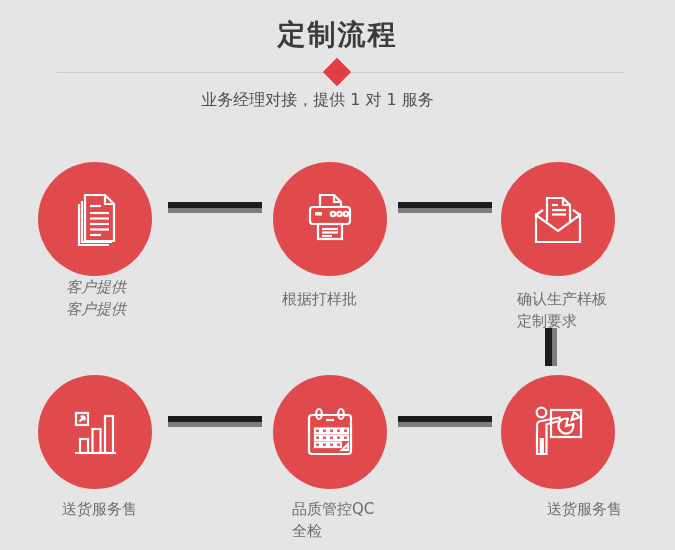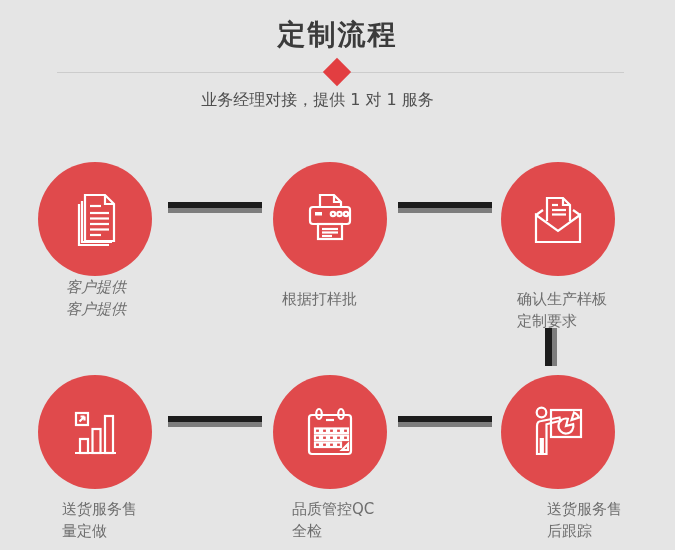--- a/index.html
+++ b/index.html
@@ -114,21 +114,20 @@
       <line x1="12" y1="53" x2="53" y2="53"></line>
       <rect x="17" y="39" width="8" height="14"></rect>
       <rect x="29.5" y="29" width="8" height="24"></rect>
       <rect x="42" y="16" width="8" height="37"></rect>
       <rect x="13" y="13" width="12" height="12"></rect>
       <path d="M16.5 21.5 L21.5 16.5 M21.5 16.5 h-4 M21.5 16.5 v4"></path>
     </svg>
   </div>
   <div class="caption cap4">
     <div>送货服务售</div>
-    <div>量定做</div>
   </div>
 
   <div class="circle pos5">
     <svg class="icon" viewBox="0 0 64 64">
       <rect x="11" y="15" width="42" height="39" rx="3"></rect>
       <ellipse cx="21" cy="14" rx="2.8" ry="5"></ellipse>
       <ellipse cx="43" cy="14" rx="2.8" ry="5"></ellipse>
       <line x1="28" y1="20" x2="36" y2="20"></line>
       <rect x="17" y="28.5" width="5" height="4.5"></rect>
         <rect x="24" y="28.5" width="5" height="4.5"></rect>
@@ -156,16 +155,15 @@
     <svg class="icon" viewBox="0 0 64 64">
       <rect x="25" y="10" width="30" height="27"></rect>
       <path d="M41.9 18.8 A7.5 7.5 0 1 0 47.2 24.1 L40 26 Z"></path>
       <path d="M45.5 20 L48 12.5 A8 8 0 0 1 53 17.5 Z"></path>
       <circle cx="15.5" cy="12.5" r="4.8"></circle>
       <path d="M11 54 V26 Q11 21 15.5 21 L33.5 17.5 L34.2 20.8 L20.5 24.3 V54 H16.8 V39 H14.8 V54 Z"></path>
     </svg>
   </div>
   <div class="caption cap6">
     <div>送货服务售</div>
-    <div>后跟踪</div>
   </div>
 
 </div>
 
 </body></html>

